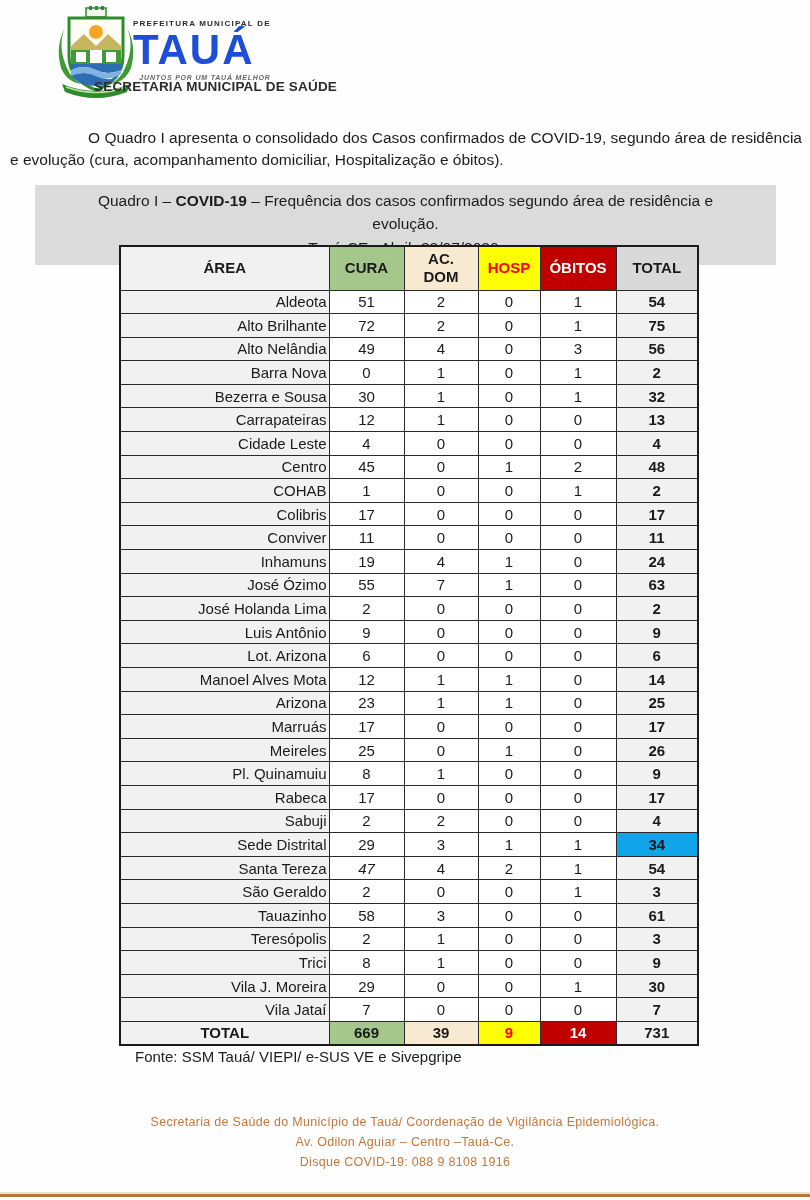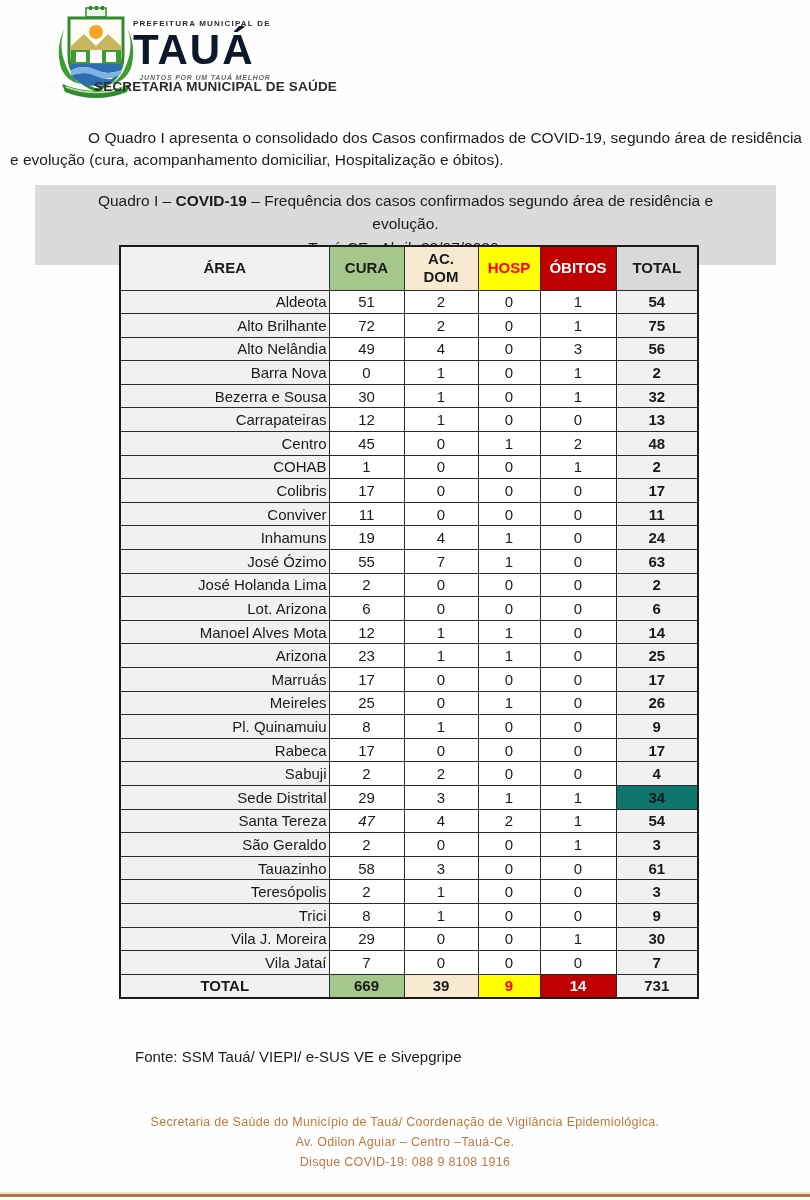--- a/index.html
+++ b/index.html
@@ -3,21 +3,21 @@
 <meta charset="utf-8">
 <style>
   * { margin:0; padding:0; box-sizing:border-box; }
   body { background:#ffffff; font-family:"Liberation Sans", sans-serif; }
   .page { position:relative; width:810px; height:1200px; background:#fefefe; overflow:hidden; margin:0 auto; color:#1a1a1a; }
 
   
   .crest { position:absolute; left:52px; top:6px; }
   .logo-text { position:absolute; left:133px; top:20px; line-height:1; }
   .logo-small { font-size:8px; font-weight:bold; letter-spacing:1.2px; color:#2b2b2b; }
-  .logo-big { font-size:42px; font-weight:bold; letter-spacing:2px; color:#0f172a; margin-top:1px; }
+  .logo-big { font-size:42px; font-weight:bold; letter-spacing:2px; color:#1d4ed8; margin-top:1px; }
   .logo-slogan { font-size:7px; font-style:italic; font-weight:bold; letter-spacing:0.8px; color:#666; margin-top:3px; text-align:right; }
   .department { position:absolute; left:94px; top:79px; font-size:13.5px; font-weight:bold; color:#2b2b2b; letter-spacing:0.2px; }
 
   
   .intro { position:absolute; left:10px; top:127px; width:792px; font-size:15.5px; line-height:1.45; text-align:justify; text-indent:78px; color:#1c1c1c; }
 
   
   .quadro-box { position:absolute; left:35px; top:185px; width:741px; background:#dbdbdb; padding:4px 30px 6px 30px; text-align:center; font-size:15.5px; line-height:1.5; color:#1c1c1c; }
 
   
@@ -149,20 +149,28 @@
         </tr>
         <tr>
           <td class="area">Carrapateiras</td>
           <td class="num" style="background: rgb(255, 255, 255);">12</td>
           <td class="num" style="background: rgb(255, 255, 255);">1</td>
           <td class="num" style="background: rgb(255, 255, 255);">0</td>
           <td class="num" style="background: rgb(255, 255, 255);">0</td>
           <td class="num bold" style="background: rgb(241, 241, 241);">13</td>
         </tr>
         <tr>
+          <td class="area">Cidade Leste</td>
+          <td class="num" style="background: rgb(255, 255, 255);">4</td>
+          <td class="num" style="background: rgb(255, 255, 255);">0</td>
+          <td class="num" style="background: rgb(255, 255, 255);">0</td>
+          <td class="num" style="background: rgb(255, 255, 255);">0</td>
+          <td class="num bold" style="background: rgb(241, 241, 241);">4</td>
+        </tr>
+        <tr>
           <td class="area">Centro</td>
           <td class="num" style="background: rgb(255, 255, 255);">45</td>
           <td class="num" style="background: rgb(255, 255, 255);">0</td>
           <td class="num" style="background: rgb(255, 255, 255);">1</td>
           <td class="num" style="background: rgb(255, 255, 255);">2</td>
           <td class="num bold" style="background: rgb(241, 241, 241);">48</td>
         </tr>
         <tr>
           <td class="area">COHAB</td>
           <td class="num" style="background: rgb(255, 255, 255);">1</td>
@@ -205,20 +213,28 @@
         </tr>
         <tr>
           <td class="area">José Holanda Lima</td>
           <td class="num" style="background: rgb(255, 255, 255);">2</td>
           <td class="num" style="background: rgb(255, 255, 255);">0</td>
           <td class="num" style="background: rgb(255, 255, 255);">0</td>
           <td class="num" style="background: rgb(255, 255, 255);">0</td>
           <td class="num bold" style="background: rgb(241, 241, 241);">2</td>
         </tr>
         <tr>
+          <td class="area">Luis Antônio</td>
+          <td class="num" style="background: rgb(255, 255, 255);">9</td>
+          <td class="num" style="background: rgb(255, 255, 255);">0</td>
+          <td class="num" style="background: rgb(255, 255, 255);">0</td>
+          <td class="num" style="background: rgb(255, 255, 255);">0</td>
+          <td class="num bold" style="background: rgb(241, 241, 241);">9</td>
+        </tr>
+        <tr>
           <td class="area">Lot. Arizona</td>
           <td class="num" style="background: rgb(255, 255, 255);">6</td>
           <td class="num" style="background: rgb(255, 255, 255);">0</td>
           <td class="num" style="background: rgb(255, 255, 255);">0</td>
           <td class="num" style="background: rgb(255, 255, 255);">0</td>
           <td class="num bold" style="background: rgb(241, 241, 241);">6</td>
         </tr>
         <tr>
           <td class="area">Manoel Alves Mota</td>
           <td class="num" style="background: rgb(255, 255, 255);">12</td>
@@ -274,21 +290,21 @@
           <td class="num" style="background: rgb(255, 255, 255);">0</td>
           <td class="num" style="background: rgb(255, 255, 255);">0</td>
           <td class="num bold" style="background: rgb(241, 241, 241);">4</td>
         </tr>
         <tr>
           <td class="area">Sede Distrital</td>
           <td class="num" style="background: rgb(255, 255, 255);">29</td>
           <td class="num" style="background: rgb(255, 255, 255);">3</td>
           <td class="num" style="background: rgb(255, 255, 255);">1</td>
           <td class="num" style="background: rgb(255, 255, 255);">1</td>
-          <td class="num bold" style="background: #0f766e;">34</td>
+          <td class="num bold" style="background: #0ea5e9;">34</td>
         </tr>
         <tr>
           <td class="area">Santa Tereza</td>
           <td class="num" style="background: rgb(255, 255, 255); font-style: italic;">47</td>
           <td class="num" style="background: rgb(255, 255, 255);">4</td>
           <td class="num" style="background: rgb(255, 255, 255);">2</td>
           <td class="num" style="background: rgb(255, 255, 255);">1</td>
           <td class="num bold" style="background: rgb(241, 241, 241);">54</td>
         </tr>
         <tr>

